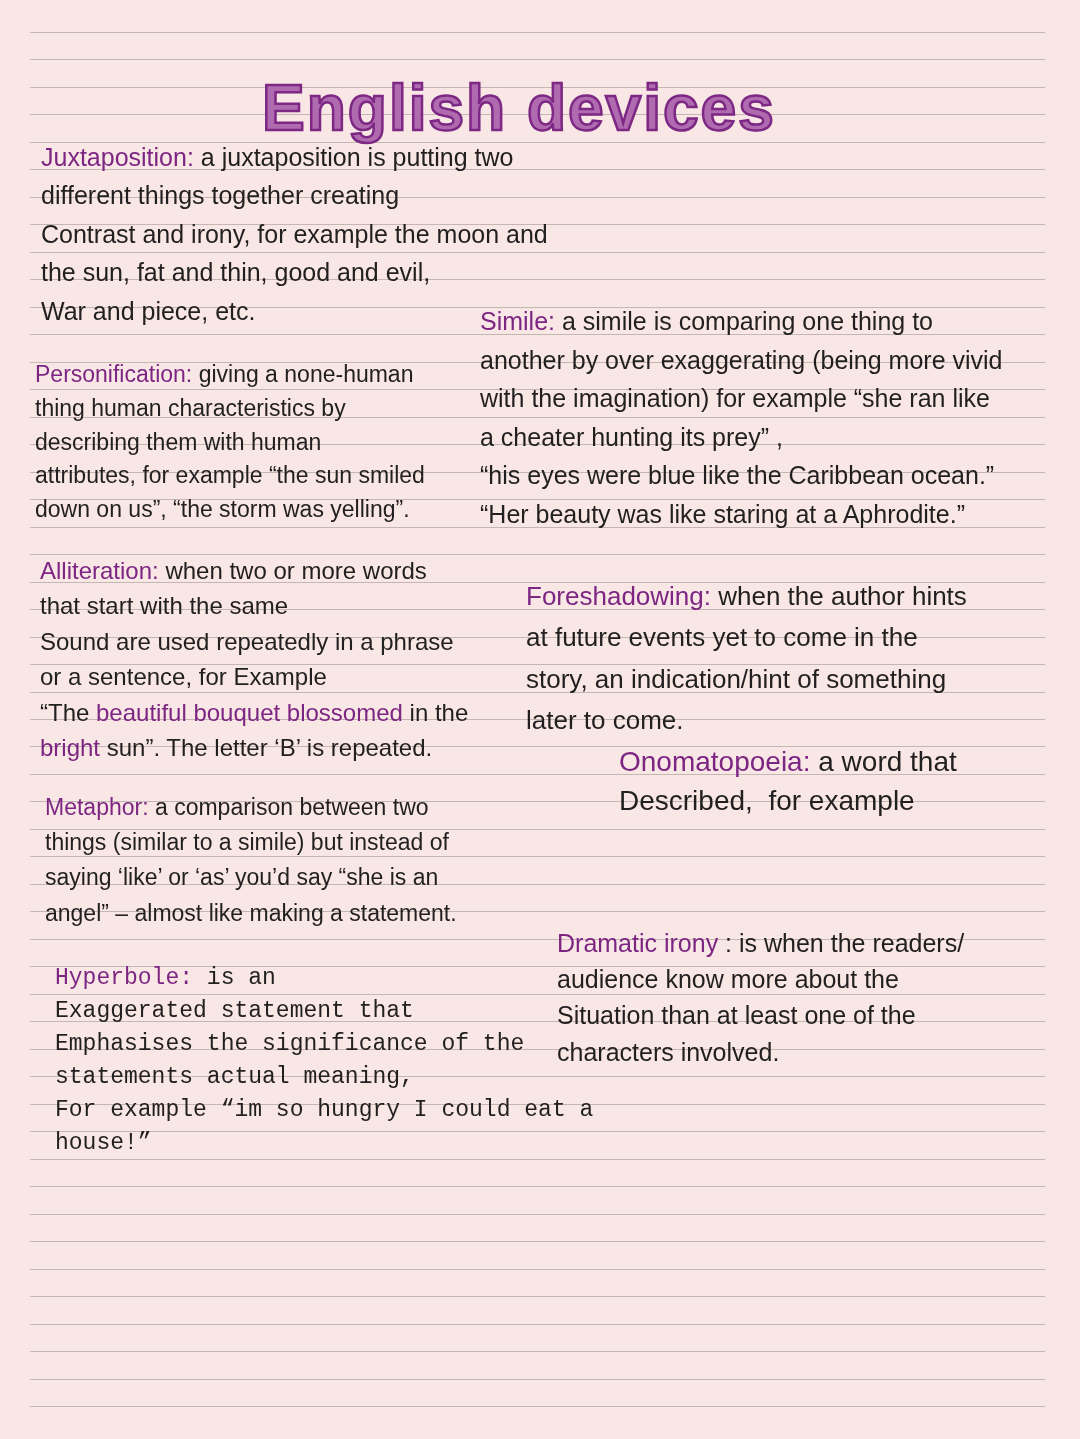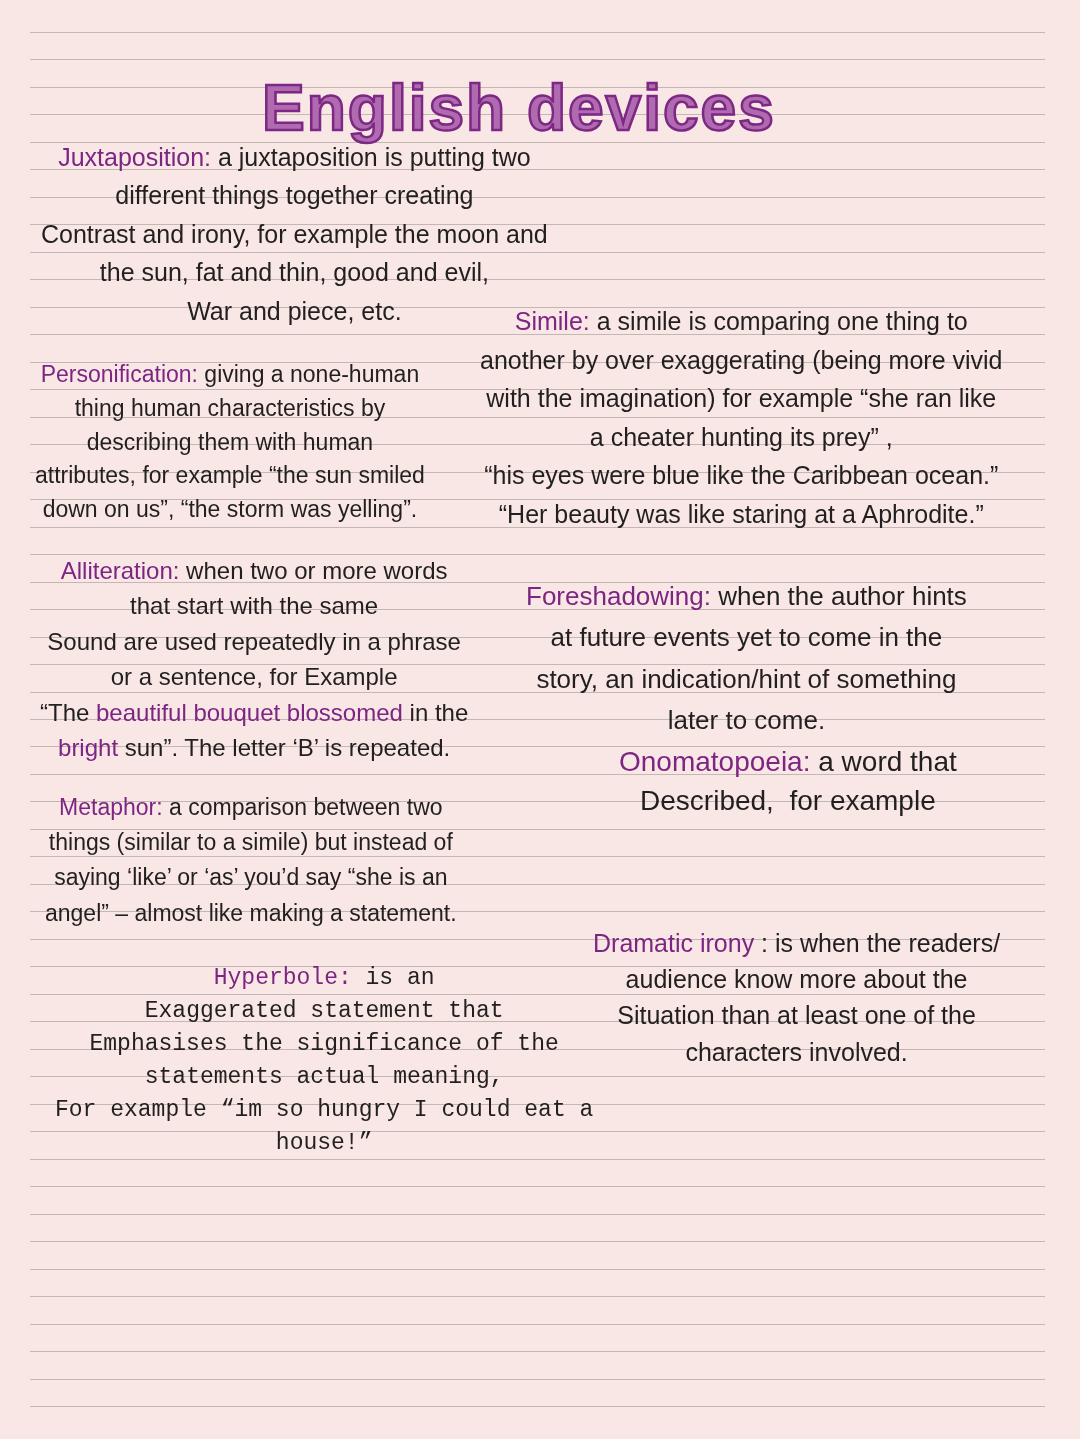--- a/index.html
+++ b/index.html
@@ -41,33 +41,33 @@
     -webkit-text-stroke: 2.5px var(--title-stroke, #7d2884);
     text-shadow: 1px 1px 0 rgba(125, 40, 132, 0.35);
     white-space: pre;
     margin-left: 40px;
   }
   .section {
     position: absolute;
     white-space: pre;
     color: var(--ink, #211f1f);
   }
-  .section .line { white-space: pre; text-align: center; }
+  .section .line { white-space: pre; }
   .run-purple { color: var(--purple, #7d2583); }
   .run-black { color: var(--ink, #211f1f); }
 
   #sec-juxtaposition { left: 41px;  top: 138px; font-size: 25px; line-height: 38.4px; }
   #sec-personification { left: 35px; top: 358px; font-size: 23px; line-height: 33.8px; }
   #sec-alliteration { left: 40px;  top: 553px; font-size: 24px; line-height: 35.4px; }
   #sec-metaphor { left: 45px;  top: 790px; font-size: 23px; line-height: 35.2px; }
   #sec-hyperbole { left: 55px;  top: 962px; font-size: 23px; line-height: 32.9px; font-family: Liberation Mono, monospace; }
   #sec-simile { left: 480px; top: 302px; font-size: 25px; line-height: 38.6px; }
   #sec-foreshadowing { left: 526px; top: 576px; font-size: 26px; line-height: 41.4px; }
   #sec-onomatopoeia { left: 619px; top: 742px; font-size: 28px; line-height: 39px; }
-  #sec-dramatic-irony { left: 557px; top: 925px; font-size: 25px; line-height: 36.2px; margin-left: 36px; }
+  #sec-dramatic-irony { left: 557px; top: 925px; font-size: 25px; line-height: 36.2px; }
 </style>
 </head>
 <body>
 
 <div class="page">
   <div class="ruled-lines"></div>
   <h1 class="title">English devices</h1>
 
   <div class="section" id="sec-juxtaposition"><div class="line"><span class="run-purple">Juxtaposition:</span><span class="run-black"> a juxtaposition is putting two</span></div><div class="line"><span class="run-black">different things together creating</span></div><div class="line"><span class="run-black">Contrast and irony, for example the moon and</span></div><div class="line"><span class="run-black">the sun, fat and thin, good and evil,</span></div><div class="line"><span class="run-black">War and piece, etc.</span></div></div>
   <div class="section" id="sec-personification"><div class="line"><span class="run-purple">Personification:</span><span class="run-black"> giving a none-human</span></div><div class="line"><span class="run-black">thing human characteristics by</span></div><div class="line"><span class="run-black">describing them with human</span></div><div class="line"><span class="run-black">attributes, for example “the sun smiled</span></div><div class="line"><span class="run-black">down on us”, “the storm was yelling”.</span></div></div>

